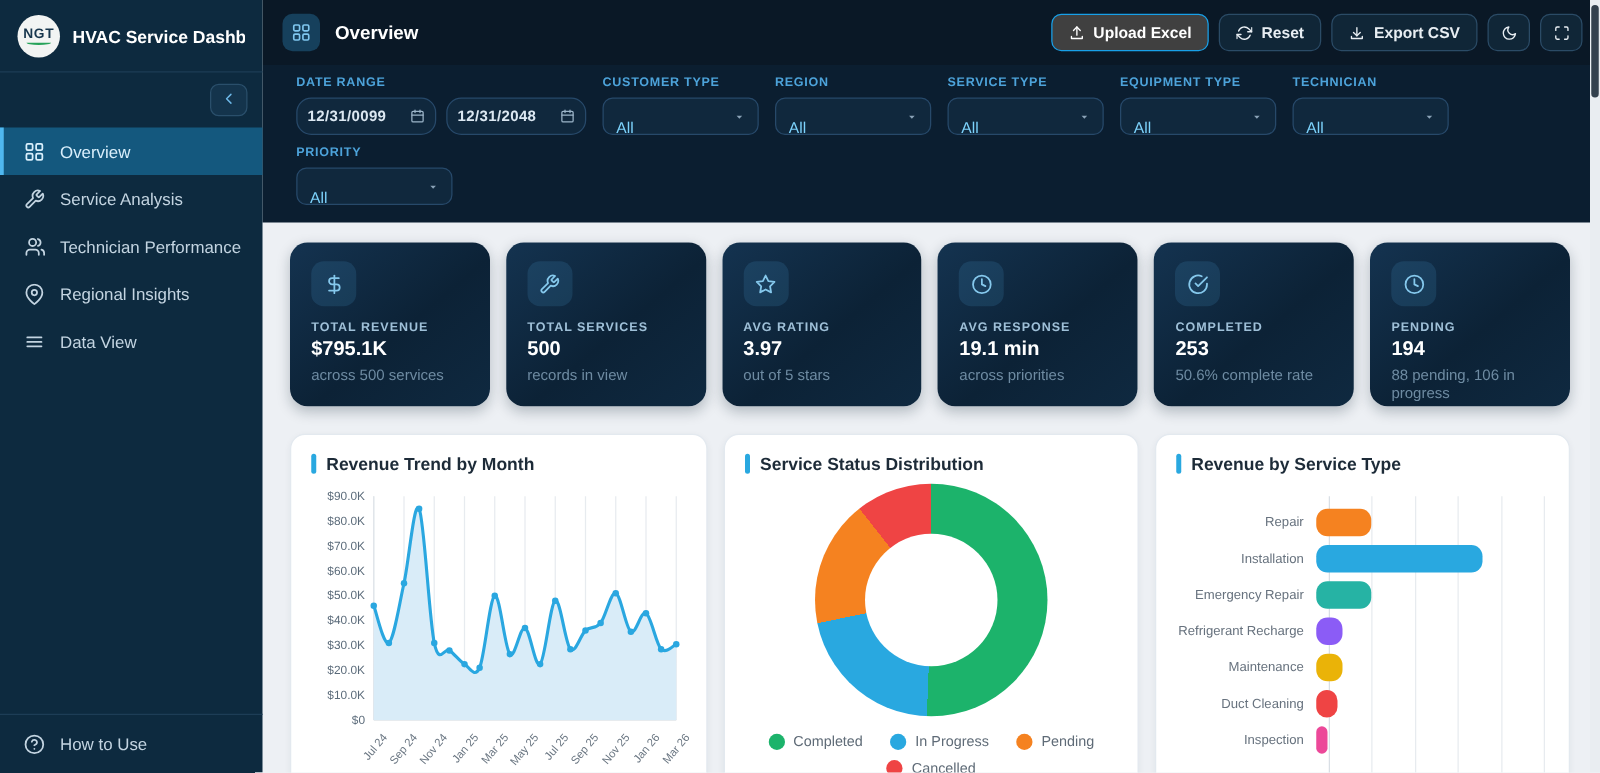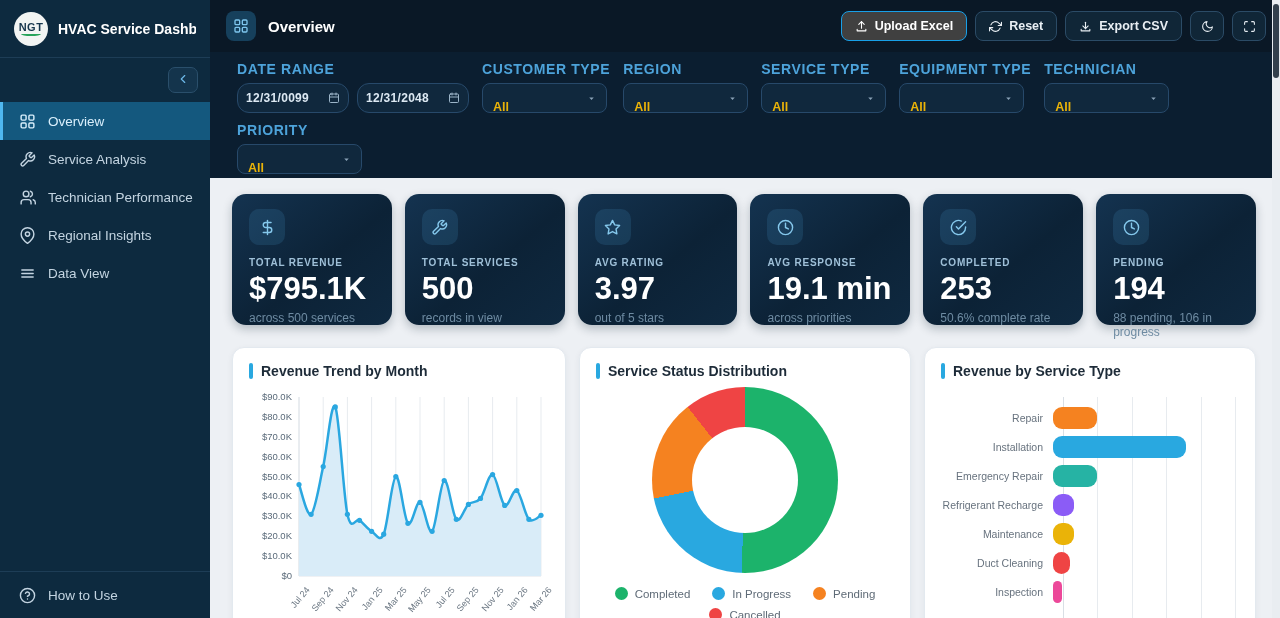--- a/index.html
+++ b/index.html
@@ -35,37 +35,37 @@
   .tb-right { margin-left:auto; display:flex; align-items:center; gap:8px; }
   .btn { display:flex; align-items:center; gap:7px; height:30px; padding:0 13px; border-radius:8px; font-size:12.5px; font-weight:bold; cursor:pointer; border:1px solid #2b4b66; background:#102637; color:#e8eef3; }
   .btn svg { width:13px; height:13px; }
   .btn.primary { background:#404040; border-color:#18a0e8; color:#fff; }
   .btn.icon-only { width:34px; padding:0; justify-content:center; }
 
   
   .filters { position:absolute; left:210px; top:52px; right:0; height:126px; background:#0b1e30; padding:9px 26px 0 27px; }
   .filter-row { display:flex; gap:13px; margin-bottom:9px; }
   .fgroup {}
-  .flabel { color:#4da3da; font-size:14px; font-weight:bold; letter-spacing:.6px; margin-bottom:6px; }
+  .flabel { color:#4da3da; font-size:10px; font-weight:bold; letter-spacing:.6px; margin-bottom:6px; }
   .fcontrols { display:flex; gap:8px; }
   .dinput { width:112px; height:30px; background:#10283d; border:1px solid #27496a; border-radius:12px; display:flex; align-items:center; justify-content:space-between; padding:0 8px; cursor:text; }
   .dinput .dtext { color:#dce8f2; font-size:12px; font-weight:bold; letter-spacing:.3px; }
   .dinput .cal { color:#9cb5c9; display:flex; } .dinput .cal svg { width:12px; height:12px; }
   .select { width:125px; height:30px; background:#10283d; border:1px solid #27496a; border-radius:8px; display:flex; align-items:center; justify-content:space-between; padding:0 10px; cursor:pointer; }
-  .select .sval { color:#eab308; font-size:12.5px; font-weight:bold;margin-top:18px; }
+  .select .sval { color:#7dd3fc; font-size:12.5px; font-weight:normal;margin-top:18px; }
   .select .caret { color:#8ba3b8; display:flex; } .select .caret svg { width:9px; height:9px; }
 
   
   .main { position:absolute; left:210px; top:178px; right:0; bottom:0; padding:16px 24px 0 22px; }
   .kpi-row { display:flex; gap:13px; }
   .kpi { flex:1; height:131px; border-radius:14px; padding:15px 17px; background:linear-gradient(140deg,#143350 0%,#0c2236 55%,#0f2940 100%); box-shadow:0 4px 10px rgba(10,30,48,.25); }
   .kpi-ico { width:36px; height:36px; border-radius:10px; background:rgba(86,180,233,.14); color:#85c8ec; display:flex; align-items:center; justify-content:center; }
   .kpi-ico svg { width:17px; height:17px; }
   .kpi-label { margin-top:12px; color:#9fc0d8; font-size:10px; font-weight:bold; letter-spacing:.8px; }
-  .kpi-value { margin-top:3px; color:#fff; font-size:31px; font-weight:bold; }
+  .kpi-value { margin-top:3px; color:#fff; font-size:16px; font-weight:bold; }
   .kpi-sub { margin-top:4px; color:#6e8ba2; font-size:12px; }
 
   .charts-row { display:flex; gap:13px; margin-top:22px; }
   .card { flex:1; background:#fff; border:1px solid #e3e9ef; border-radius:12px; box-shadow:0 2px 6px rgba(25,45,65,.06); padding:15px 16px; height:312px; }
   .card-title-row { display:flex; align-items:flex-end; gap:8px; }
   .accent-bar { width:4px; height:16px; border-radius:2px; background:#29a8e0; }
   .card-title { font-size:14px; font-weight:bold; color:#1d2b38; }
 
   
   .line-chart { position:relative; margin-top:12px; }

